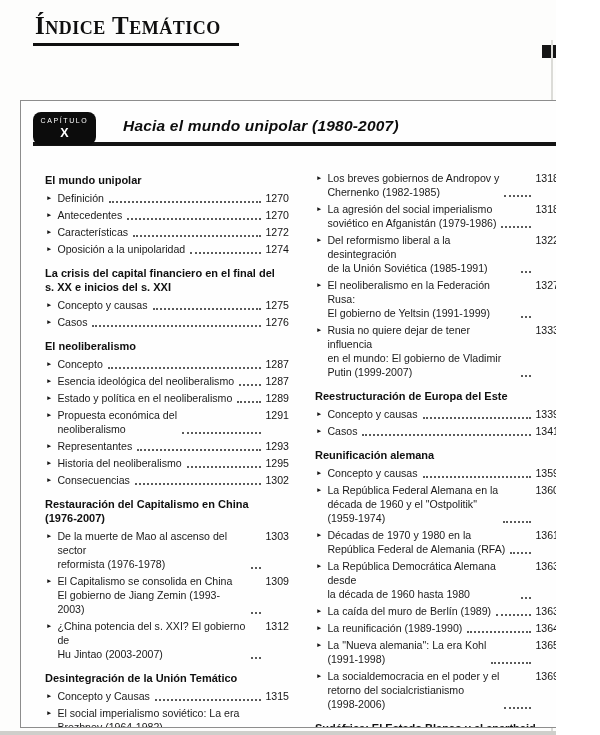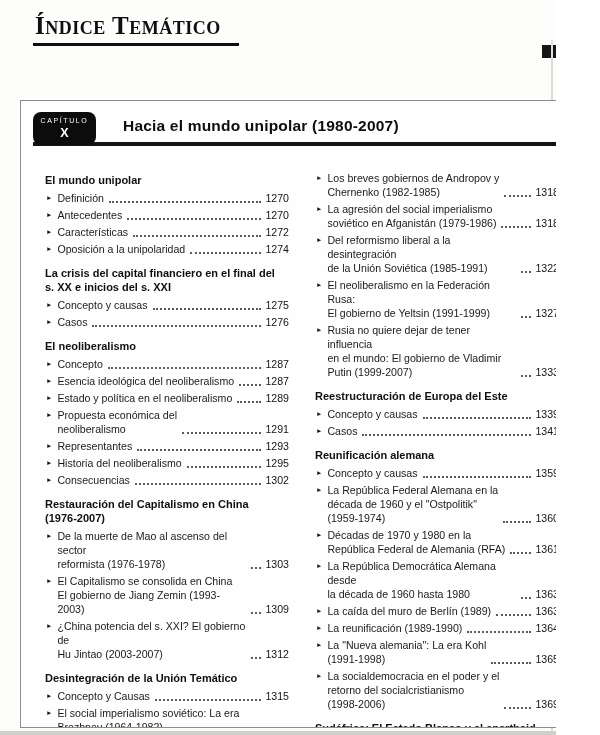--- a/index.html
+++ b/index.html
@@ -72,21 +72,21 @@
     color: #ffffff;
     display: flex; flex-direction: column;
     align-items: center; justify-content: center;
     z-index: 2;
   }
   .badge-label { font-size: 7px; letter-spacing: 1.6px; line-height: 8px; }
   .badge-number { font-size: 12.5px; font-weight: bold; line-height: 14px; margin-top: 1px; }
   .chapter-title {
     position: absolute; left: 92px; top: 6px;
     font-size: 15.5px; font-weight: bold;
-    letter-spacing: 0.2px; color: #0d0d0d;
+    letter-spacing: 0.2px; color: #0d0d0d; font-style: italic;
   }
   .chapter-rule {
     position: absolute; left: 2px; right: 2px; top: 31px;
     height: 4px; background: #141414; z-index: 1;
   }
 
   
   .toc { display: flex; gap: 26px; padding: 12px 18px 0 24px; }
   .toc-col { flex: 1; min-width: 0; }
 
@@ -95,21 +95,20 @@
     font-size: 11px;
     line-height: 14px;
     margin: 10px 0 4px;
     white-space: pre-line;
     color: #101010;
   }
   .toc-col > .toc-heading:first-child { margin-top: 2px; }
 
   .toc-row {
     display: flex;
-    align-items: flex-end;
     font-size: 10.6px;
     line-height: 14px;
     margin: 0 0 3px;
   }
   .bullet {
     align-self: flex-start;
     flex: none;
     font-size: 6.5px;
     line-height: 14px;
     margin: 0 5px 0 1px;

